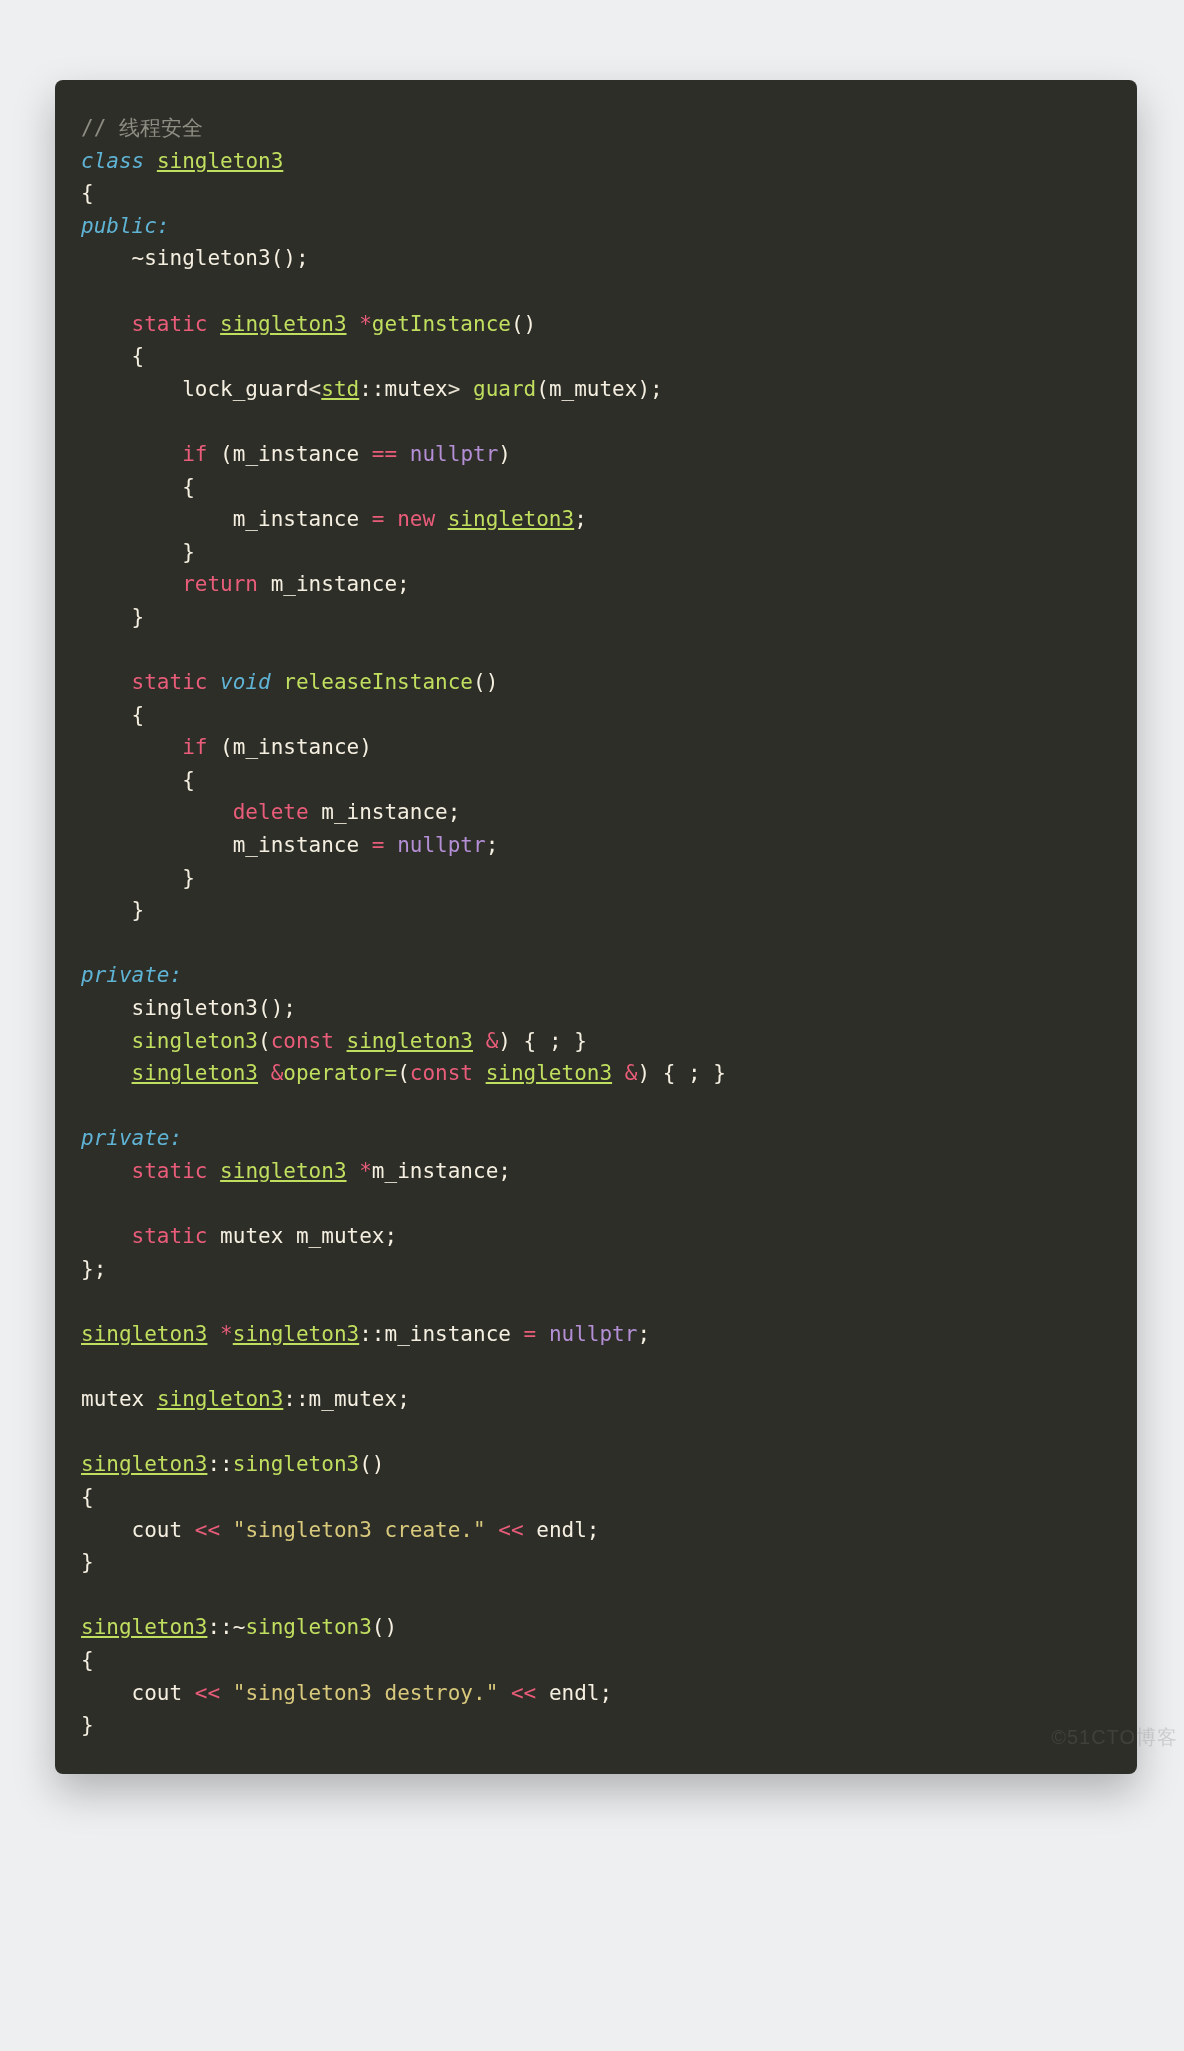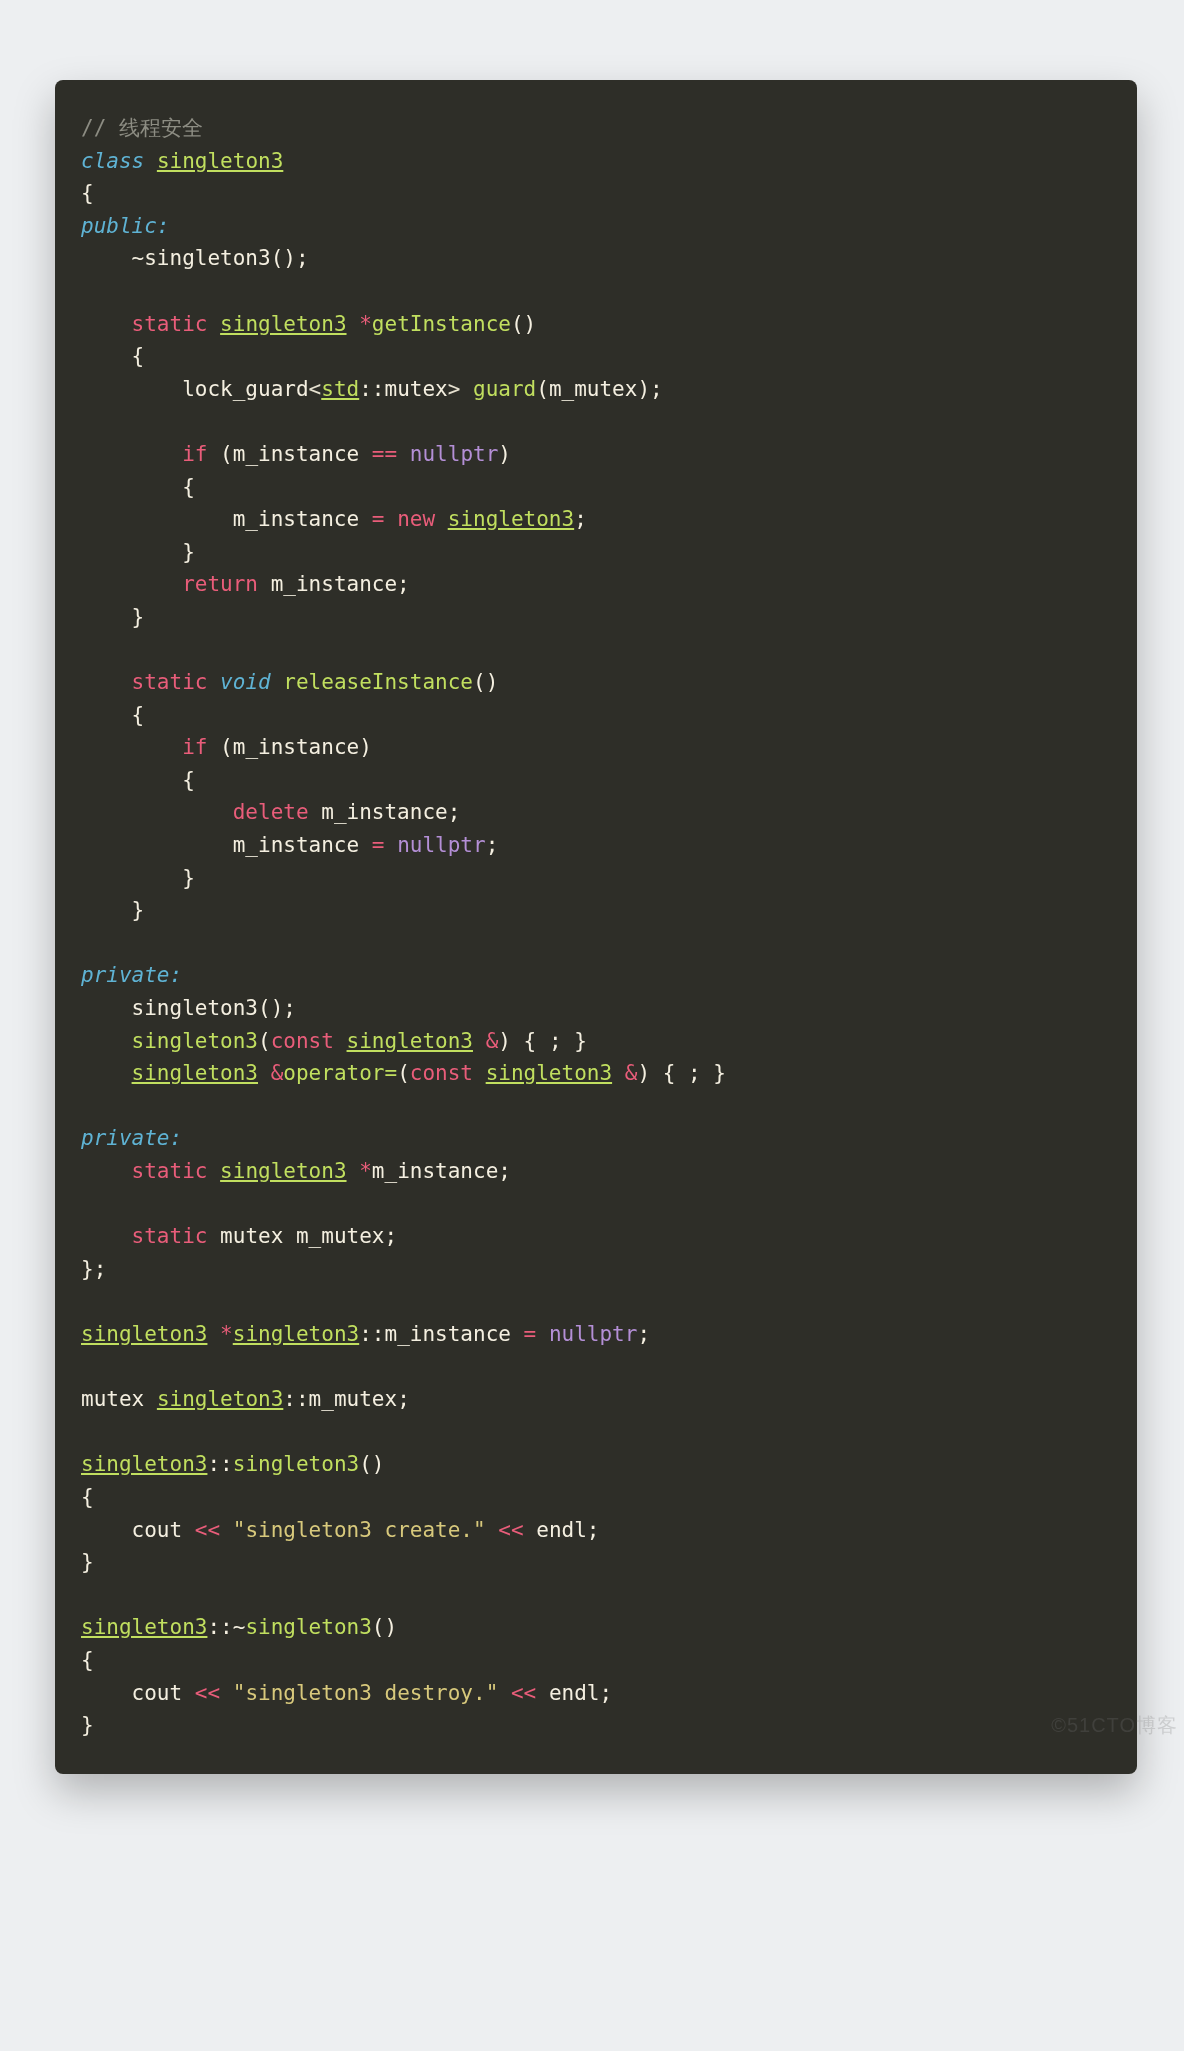--- a/index.html
+++ b/index.html
@@ -40,21 +40,21 @@
   .c-func { color: #c1df5f; }
   .c-plain { color: #f4efe0; }
   .c-angle { color: #e6e1d0; }
   .c-std { color: #c1df5f; text-decoration: underline; }
   .c-void { color: #5fb3d4; font-style: italic; }
   .c-null { color: #b48fd6; }
   .c-str { color: #d8c97c; }
   .watermark {
     position: absolute;
     right: 6px;
-    bottom: 312px;
+    bottom: 300px;
     color: rgba(120,120,120,0.25);
     font-size: 20px;
     font-family: sans-serif;
     letter-spacing: 1px;
   }
 </style>
 </head>
 <body>
 
 <div class="code-card">

